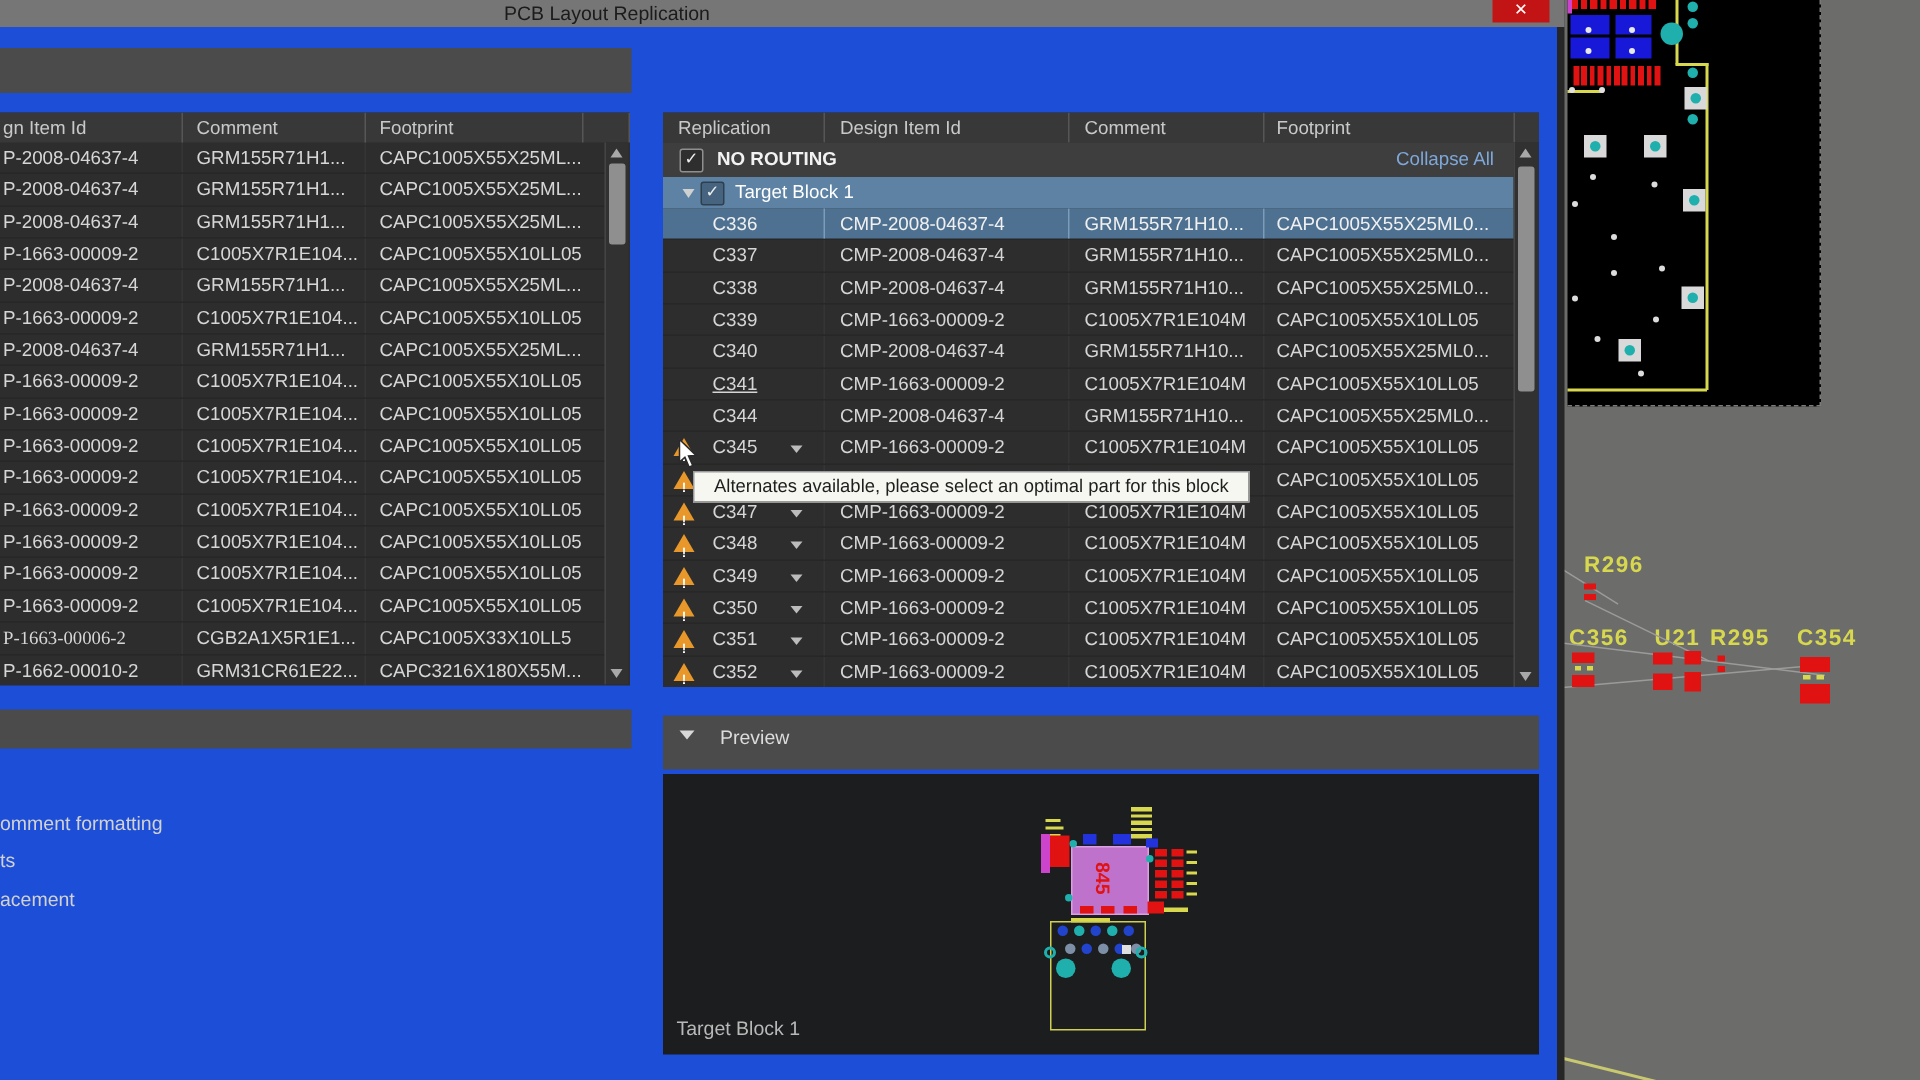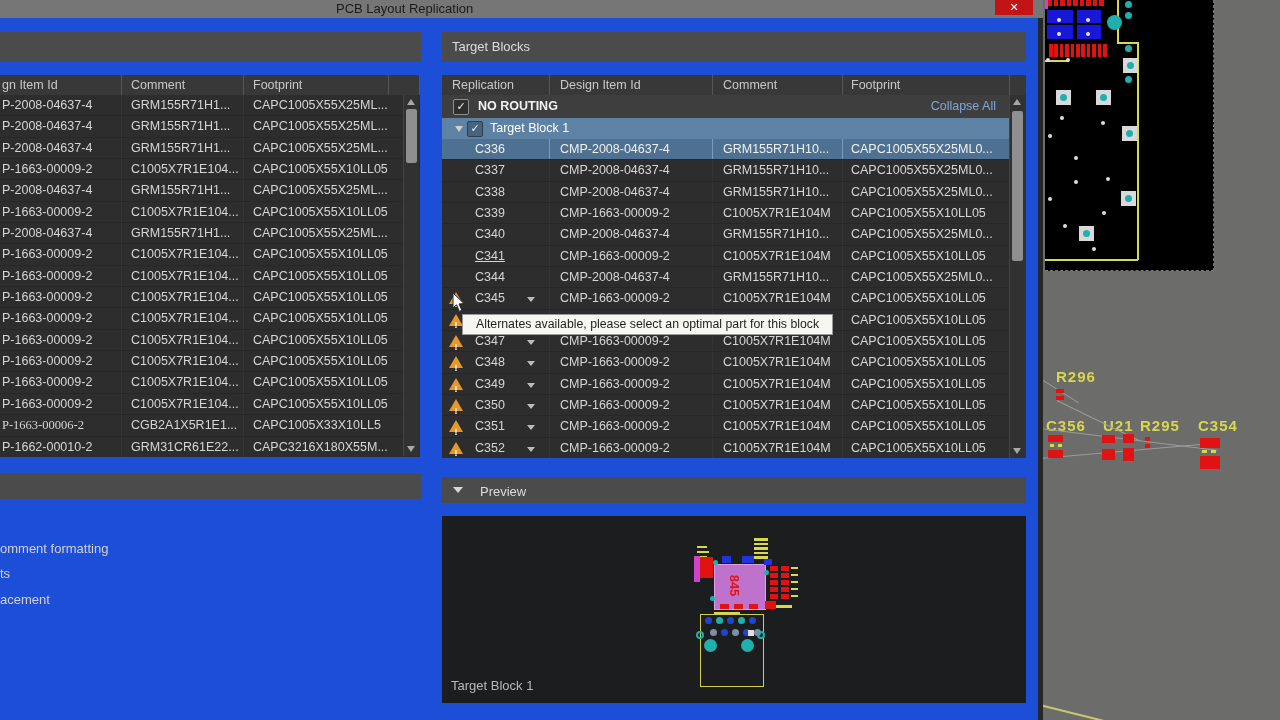--- a/index.html
+++ b/index.html
@@ -271,23 +271,20 @@
         <div class="thumb" style="top:14px;height:54px;"></div>
         <div class="dn"></div>
       </div>
     </div>
 
     <div class="bar" style="left:0;top:473px;width:421px;height:26px;"></div>
     <div class="opt" style="top:541px;">omment formatting</div>
     <div class="opt" style="top:566px;">ts</div>
     <div class="opt" style="top:592px;">acement</div>
 
-    <div class="bar" style="left:442px;top:32px;width:584px;">
-      <span class="txt">Target Blocks</span>
-    </div>
 
     <div class="tbl" style="left:442px;top:75px;width:584px;height:383px;">
       <div class="thead">
         <div class="th" style="width:108px;padding-left:10px;">Replication</div>
         <div class="th" style="width:163px;padding-left:10px;">Design Item Id</div>
         <div class="th" style="width:130px;padding-left:10px;">Comment</div>
         <div class="th" style="width:167px;padding-left:8px;">Footprint</div>
       </div>
       <div class="rows" style="right:16px;">
         <div class="grp-row">
@@ -444,21 +441,21 @@
         <div class="thumb" style="top:16px;height:150px;"></div>
         <div class="dn"></div>
       </div>
     </div>
 
     <div class="tooltip">Alternates available, please select an optimal part for this block</div>
     <svg class="cursor" width="15" height="21">
       <path d="M1 0 L1 15 L4.6 11.8 L7.4 18.4 L9.8 17.3 L7 10.9 L12 10.6 Z" fill="#ffffff" stroke="#2a2a2a" stroke-width="1"></path>
     </svg>
 
-    <div class="bar" style="left:442px;top:477px;width:584px;height:26px;">
+    <div class="bar" style="left:442px;top:477px;width:584px;height:36px;">
       <span class="tri-down" style="left:11px;top:10px;position:absolute;"></span>
       <span class="txt" style="margin-left:38px;font-size:13px;line-height:26px;">Preview</span>
     </div>
     <div class="preview-canvas">
       <div id="preview-decor" style="position: absolute; left: 0px; top: 0px; width: 584px; height: 187px;">
           <div style="position:absolute;left:312px;top:22px;width:14px;height:2.5px;background:#d8d84f;"></div>
           <div style="position:absolute;left:312px;top:26.6px;width:14px;height:2.5px;background:#d8d84f;"></div>
           <div style="position:absolute;left:312px;top:31.2px;width:14px;height:2.5px;background:#d8d84f;"></div>
           <div style="position:absolute;left:312px;top:35.8px;width:14px;height:2.5px;background:#d8d84f;"></div>
           <div style="position:absolute;left:312px;top:40.4px;width:14px;height:2.5px;background:#d8d84f;"></div>

